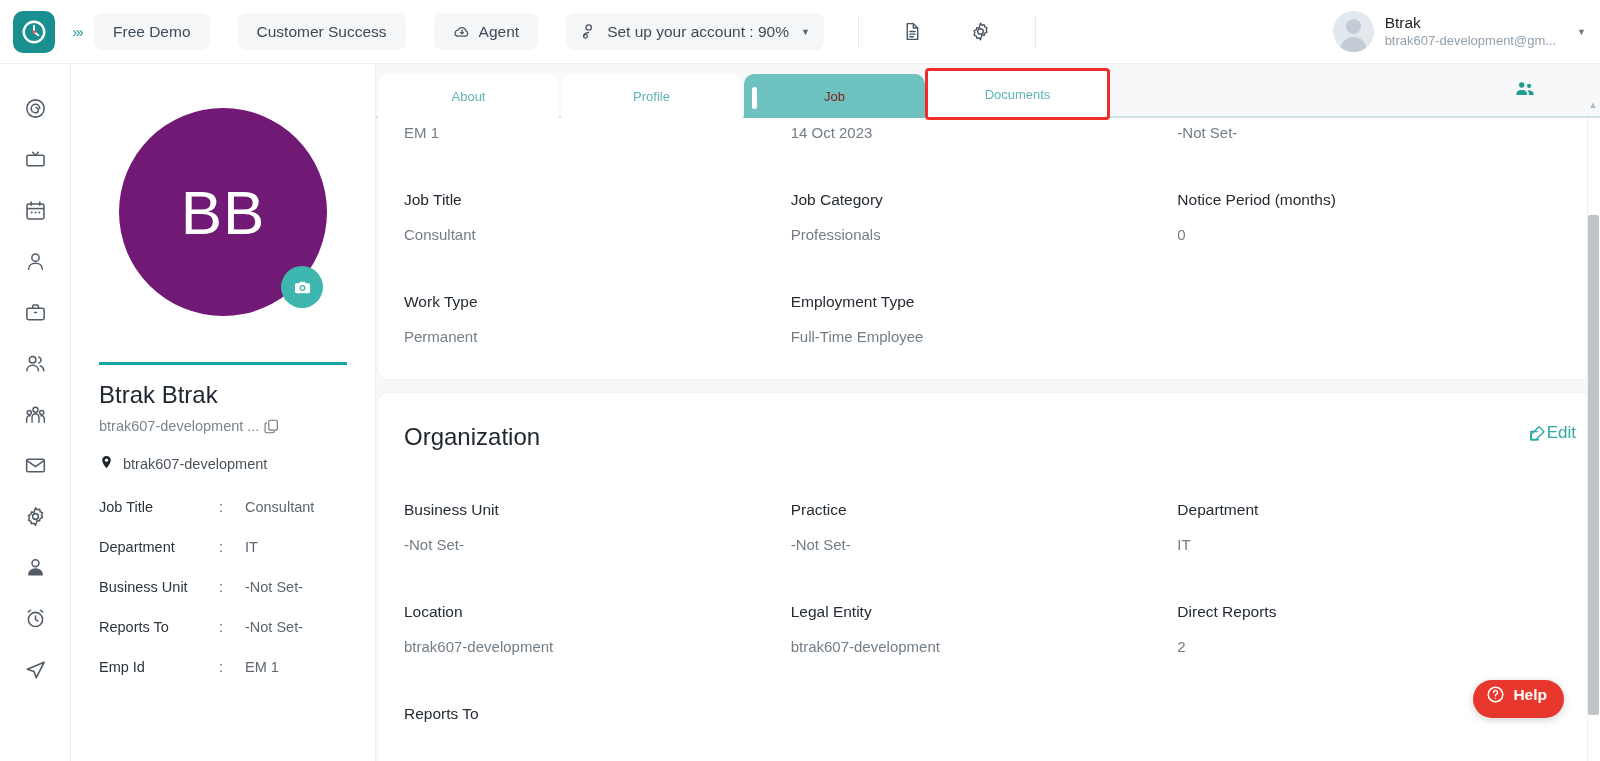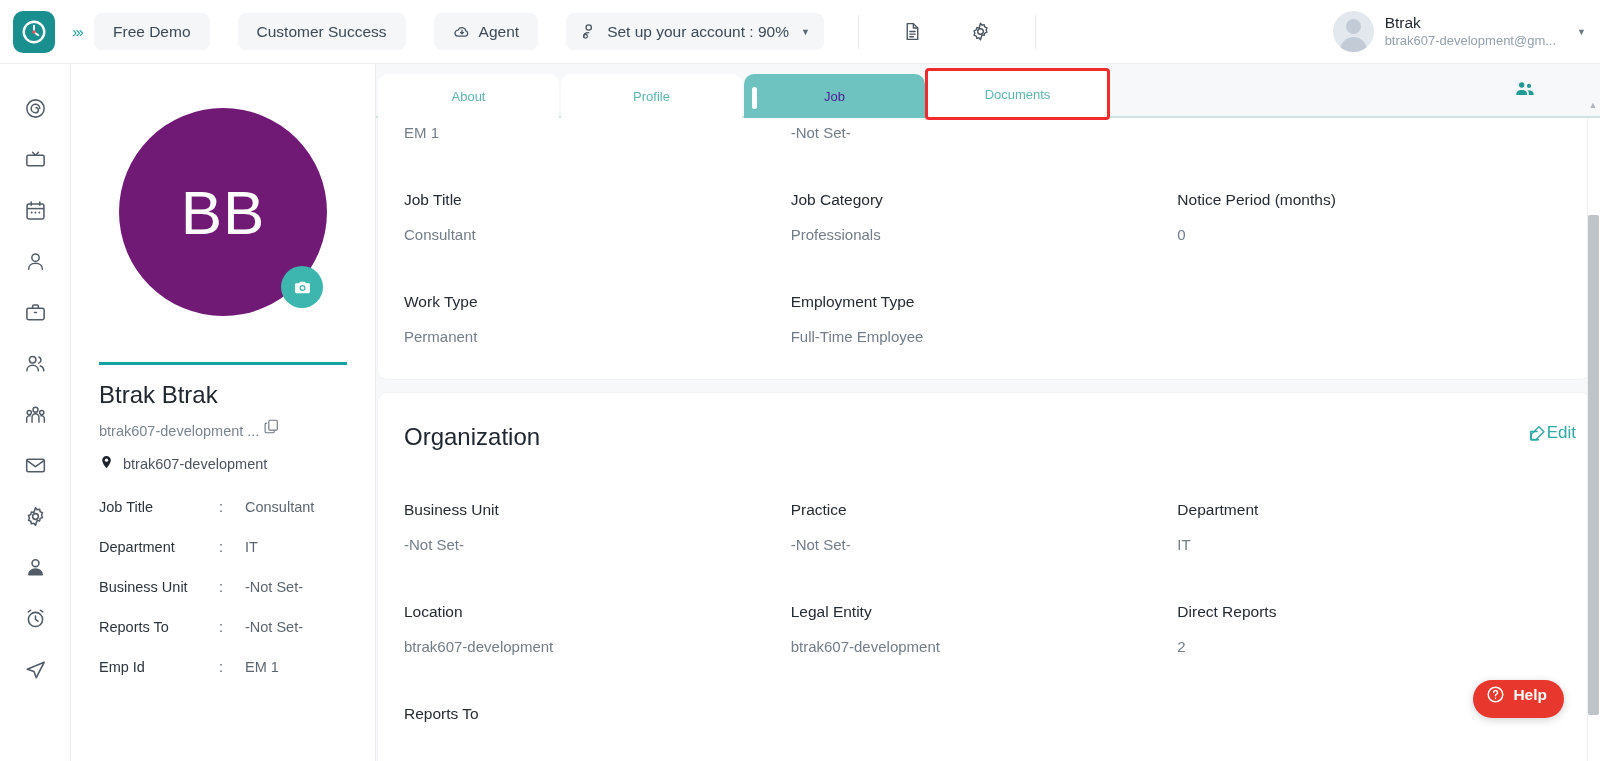--- a/index.html
+++ b/index.html
@@ -98,21 +98,21 @@
     color: #ffffff; font-size: 62px; letter-spacing: 1px;
   }
   .cam-badge {
     position: absolute; right: 4px; bottom: 8px;
     width: 42px; height: 42px; border-radius: 50%;
     background: #3cb6ae; display: flex; align-items: center;
     justify-content: center; cursor: pointer;
   }
   .name-rule { height: 3px; background: #14a3a3; margin: 46px 0 0 0; }
   .pname { font-size: 24px; color: #20272e; margin-top: 16px; font-weight: 400; }
-  .pmail-row { display: flex; align-items: flex-end; gap: 4px; margin-top: 9px; }
+  .pmail-row { display: flex; align-items: flex-start; gap: 4px; margin-top: 9px; }
   .pmail { font-size: 14.5px; color: #7a858f; }
   .ploc-row { display: flex; align-items: center; gap: 9px; margin-top: 14px; }
   .ploc { font-size: 14.5px; color: #4b545d; }
   .kv { display: flex; align-items: baseline; margin-top: 24px; font-size: 14.5px; }
   .kv .k { width: 120px; color: #2c343b; flex: none; }
   .kv .c { width: 26px; color: #5b646d; flex: none; }
   .kv .v { color: #5d666f; }
 
   
   .tabbar {
@@ -124,21 +124,21 @@
   .tab {
     width: 181px; height: 44px;
     background: #ffffff;
     border-radius: 10px 10px 0 0;
     display: flex; align-items: center; justify-content: center;
     font-size: 13px; color: #5fb4b2; cursor: pointer;
     margin-left: 2px; position: relative;
   }
   .tab:first-child { margin-left: 0; }
   .tab.active {
-    background: #6ec3c0; color: #4c1d95; height: 44px; align-items: center;
+    background: #6ec3c0; color: #7f1d1d; height: 44px; align-items: center;
   }
   .tab.active::before {
     content: ""; position: absolute; left: 8px; top: 13px;
     width: 5px; height: 22px; background: #ffffff; border-radius: 3px;
   }
   .tab.hl {
     outline: 3px solid #ef2b2b; outline-offset: -1px;
     border-radius: 2px; height: 48px;
   }
   .tab-underline {
@@ -463,20 +463,21 @@
       <path d="M14.6 13.4c2.8 0 6.8.6 6.8 4v1.2h-5.2v-1.6c0-1.5-.6-2.7-1.6-3.6z"></path>
     </svg>
   </div>
 </div>
 
 <div class="main">
 
   <div class="card top">
     <div class="grid3">
       <div class="fld-val-only">EM 1</div>
+      <div class="fld-val-only">14 Oct 2023</div>
       <div class="fld-val-only">-Not Set-</div>
     </div>
 
     <div class="grid3">
       <div class="fld">
         <div class="lab">Job Title</div>
         <div class="val">Consultant</div>
       </div>
       <div class="fld">
         <div class="lab">Job Category</div>

